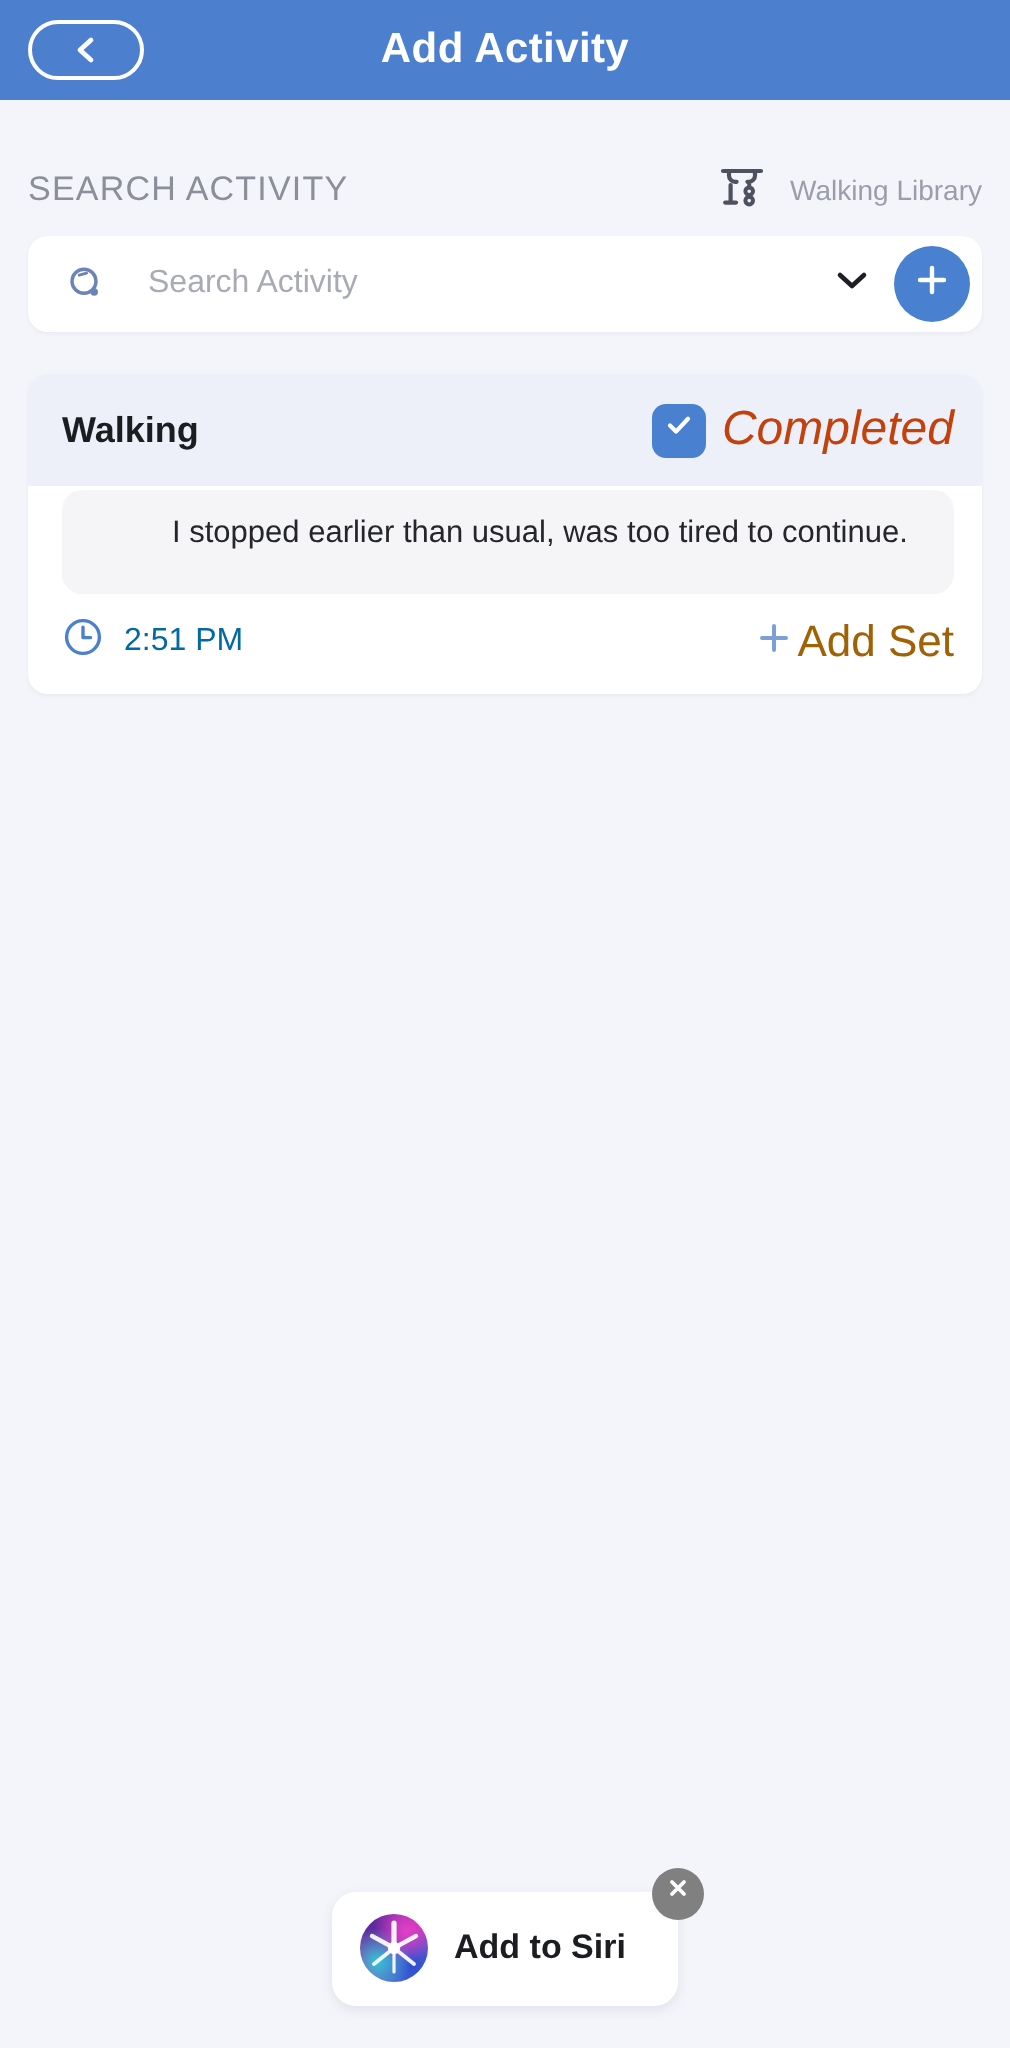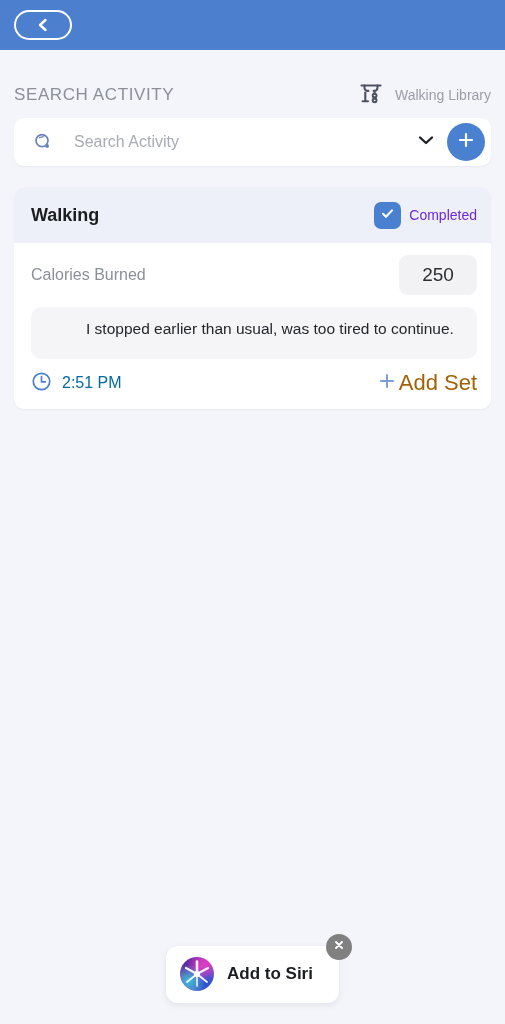--- a/index.html
+++ b/index.html
@@ -173,22 +173,23 @@
     height: 27px;
     border-radius: 7px;
     background: #4a80d0;
     display: flex;
     align-items: center;
     justify-content: center;
     flex: 0 0 auto;
   }
 
   .completed-label {
-    font-size: 14px;
-    color: #6d28d9;
+    font-size: 24px;
+    color: #c2410c;
+    font-style: italic;
   }
 
   .metric-row {
     display: flex;
     align-items: center;
     justify-content: space-between;
     padding: 12px 14px 10px 17px;
   }
 
   .metric-label {
@@ -335,20 +336,21 @@
 <body>
 
 <div class="nav-header">
   <div class="back-button">
     <span>
       <svg width="14" height="16" viewBox="0 0 14 16">
         <polyline points="9.5,3 4,8 9.5,13" fill="none" stroke="#ffffff" stroke-width="2.4" stroke-linecap="round" stroke-linejoin="round"></polyline>
       </svg>
     </span>
   </div>
+  <div class="nav-title">Add Activity</div>
 </div>
 
 <div class="section-row">
   <div class="section-label">SEARCH ACTIVITY</div>
   <div class="library-link">
     <span>
       <svg width="30" height="30" viewBox="0 0 30 30">
         <g fill="none" stroke="#4d5160" stroke-width="2.1" stroke-linecap="round" stroke-linejoin="round">
           <path d="M5.5 7.5 H24.5"></path>
           <path d="M8.5 7.5 v2.2 a3.2 3.2 0 0 0 3.2 3.2 h0.6"></path>
@@ -402,26 +404,20 @@
         <span>
           <svg width="17" height="17" viewBox="0 0 17 17">
             <polyline points="4,8.8 7,11.8 13,5.4" fill="none" stroke="#ffffff" stroke-width="2.1" stroke-linecap="round" stroke-linejoin="round"></polyline>
           </svg>
         </span>
       </span>
       <span class="completed-label">Completed</span>
     </div>
   </div>
 
-  <div class="metric-row">
-    <span class="metric-label">Calories Burned</span>
-    <span class="metric-value-box">
-      <input class="metric-value" type="text" value="250" style="">
-    </span>
-  </div>
 
   <div class="note-box">
     <div class="note-text">I stopped earlier than usual, was too tired to continue.</div>
   </div>
 
   <div class="card-foot">
     <div class="time-group">
       <span>
         <svg width="21" height="21" viewBox="0 0 21 21">
           <circle cx="10.5" cy="10.5" r="8.2" fill="none" stroke="#4a80d0" stroke-width="1.7"></circle>

